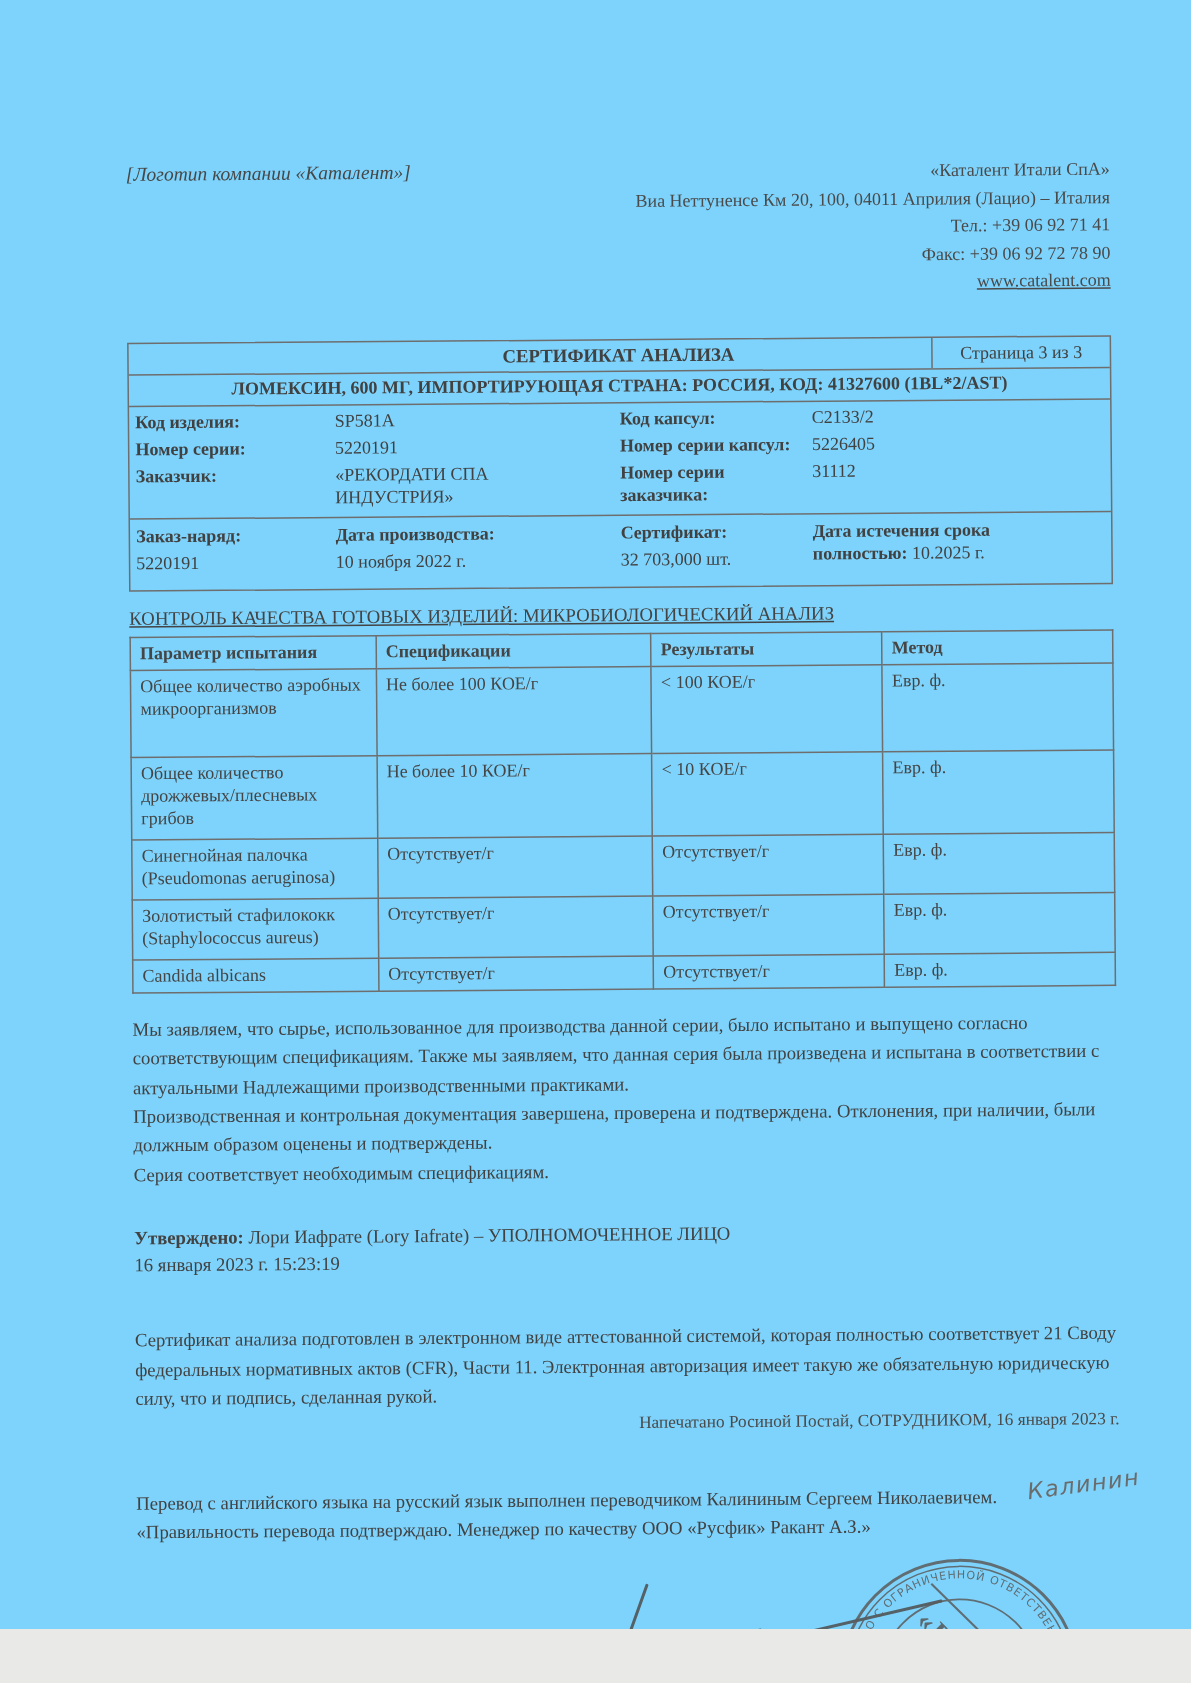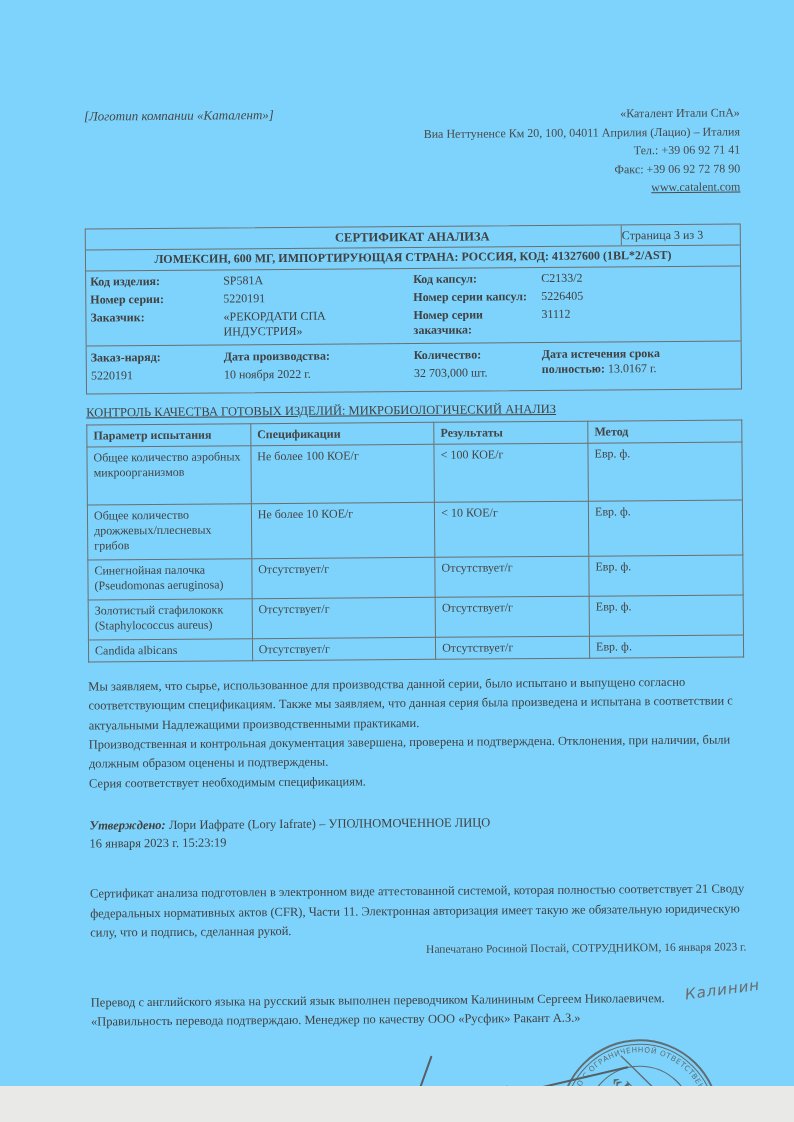--- a/index.html
+++ b/index.html
@@ -14,21 +14,21 @@
   .doc-header{display:flex;justify-content:space-between;align-items:flex-start;}
   .logo-ph{font-style:italic;font-size:13px;color:#474747;}
   .contact{text-align:right;font-size:12px;line-height:1.55;color:#4a4a4a;}
   .contact .site{text-decoration:underline;}
 
   
   .htable{border:1px solid #6e6e6e;margin-top:27px;font-size:12px;color:#414141;}
   .ht-title{display:flex;border-bottom:1px solid #6e6e6e;}
   .ht-title .spacer{width:118px;}
   .ht-title .t{flex:1;text-align:center;font-weight:bold;font-size:12.5px;padding:3px 0 2px;}
-  .ht-title .pg{width:118px;border-left:1px solid #6e6e6e;text-align:left;padding:3px 0 2px;}
+  .ht-title .pg{width:118px;border-left:1px solid #6e6e6e;text-align:center;padding:3px 0 2px;}
   .ht-product{border-bottom:1px solid #6e6e6e;text-align:center;font-weight:bold;padding:2px 0 3px;}
   .ht-fields{display:grid;grid-template-columns:133px 190px 128px 169px;
              border-bottom:1px solid #6e6e6e;padding:2px 0 3px;}
   .ht-fields div{padding:1.5px 4px;}
   .ht-fields .lbl{font-weight:bold;}
   .ht-bottom{display:grid;grid-template-columns:133px 190px 128px 169px;padding:3px 0 8px;}
   .ht-bottom .cell{padding:1.5px 4px;}
   .ht-bottom .lbl{font-weight:bold;display:block;}
   .ht-bottom .val{display:block;margin-top:3px;}
   .ht-bottom .cell.inline .lbl,.ht-bottom .cell.inline .val{display:inline;}
@@ -37,21 +37,21 @@
   .sec-head{margin-top:11px;font-size:12.5px;text-decoration:underline;color:#444;}
   table.mtable{width:100%;border-collapse:collapse;margin-top:4px;font-size:12px;color:#454545;}
   .mtable th,.mtable td{border:1px solid #6e6e6e;padding:3px 6px;text-align:left;vertical-align:top;}
   .mtable th{font-weight:bold;}
   .mtable tr.tall td{padding-bottom:24px;}
   .mtable tr.mid td{padding-bottom:6px;}
 
   .decl{margin-top:15px;font-size:12.5px;line-height:1.55;color:#424242;}
   .decl p{margin:0;}
   .approve{margin-top:25px;font-size:12.5px;color:#424242;}
-  .approve .b{font-weight:bold;font-style:italic;}
+  .approve .b{font-weight:bold;}
   .approve-date{margin-top:3px;}
   .enote{margin-top:33px;font-size:12.5px;line-height:1.55;color:#424242;}
   .printed{text-align:right;font-size:11.5px;margin-top:3px;color:#4a4a4a;}
   .trans{margin-top:36px;font-size:12.5px;line-height:1.5;position:relative;color:#424242;}
   .trans p{margin:0;}
   .hand{position:absolute;right:-14px;top:-10px;font-family:"DejaVu Sans",sans-serif;
         font-style:italic;font-size:15px;color:#6b6b6b;transform:rotate(-7deg);letter-spacing:1px;}
 
   
   .sig-area{position:relative;height:205px;margin-top:6px;}
@@ -101,26 +101,26 @@
     <div class="ht-bottom">
       <div class="cell">
         <span class="lbl">Заказ-наряд:</span>
         <span class="val">5220191</span>
       </div>
       <div class="cell">
         <span class="lbl">Дата производства:</span>
         <span class="val">10 ноября 2022 г.</span>
       </div>
       <div class="cell">
-        <span class="lbl">Количество:</span>
+        <span class="lbl">Сертификат:</span>
         <span class="val">32 703,000 шт.</span>
       </div>
       <div class="cell inline">
         <span class="lbl">Дата истечения срока полностью:</span>
-        <span class="val">13.0167 г.</span>
+        <span class="val">10.2025 г.</span>
       </div>
     </div>
   </div>
 
   <div class="sec-head">КОНТРОЛЬ КАЧЕСТВА ГОТОВЫХ ИЗДЕЛИЙ: МИКРОБИОЛОГИЧЕСКИЙ АНАЛИЗ</div>
   <table class="mtable">
     <colgroup>
           <col style="width:25%">
           <col style="width:28%">
           <col style="width:23.5%">

